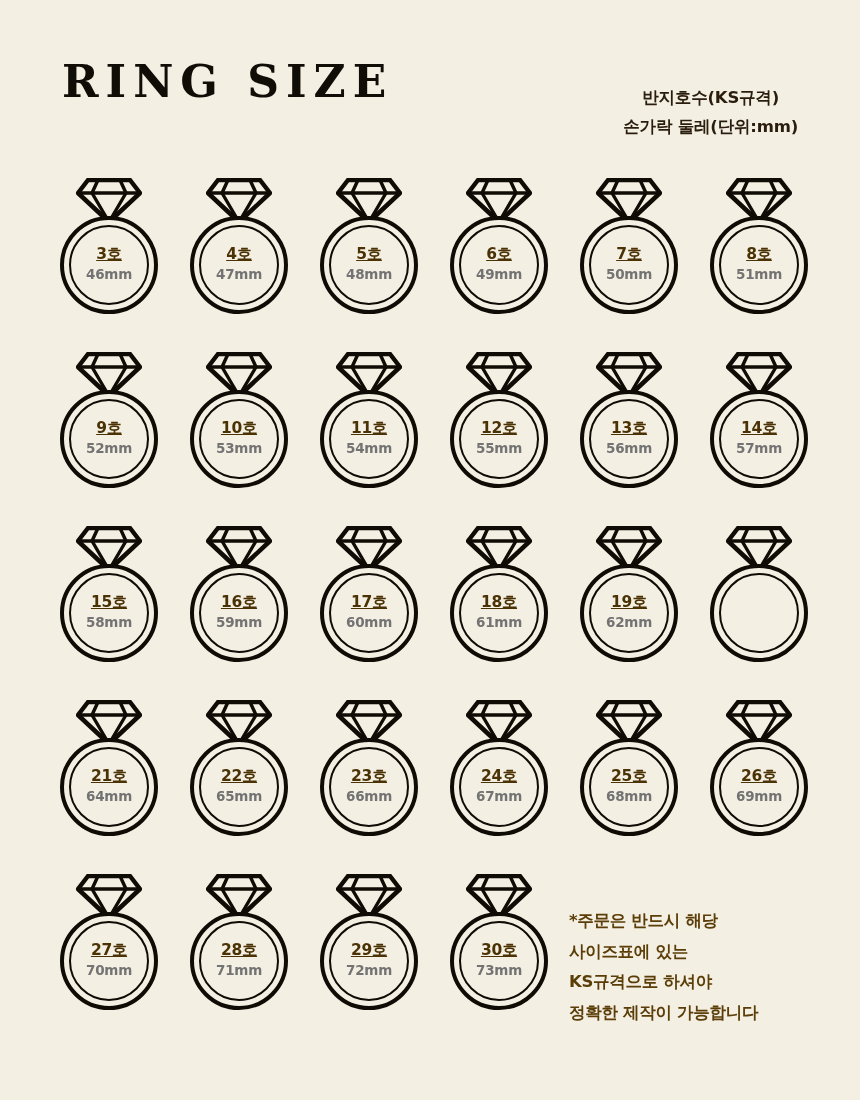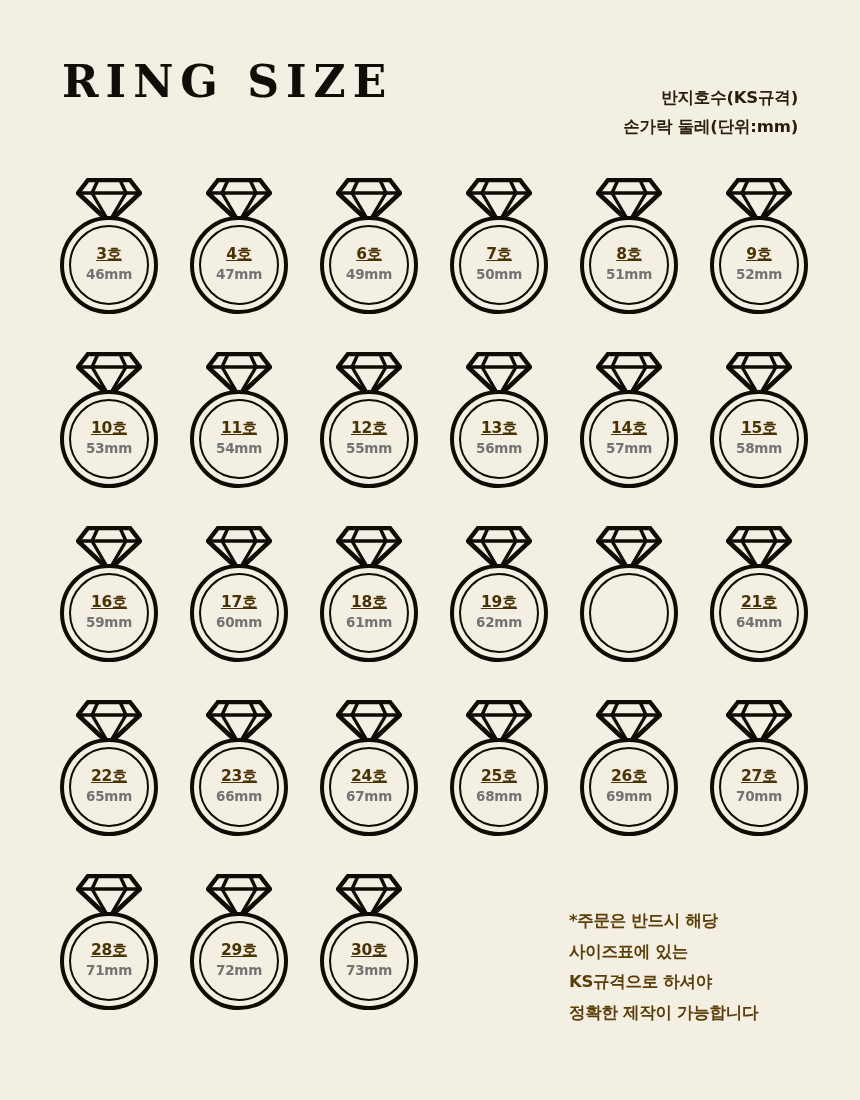--- a/index.html
+++ b/index.html
@@ -37,21 +37,21 @@
     letter-spacing: 7px;
     color: #100c06;
     margin: 0;
     line-height: 1.1;
     padding-top: 6px;
   }
   .header-notes {
     position: absolute;
     right: 0;
     top: 32px;
-    text-align: right;
+    text-align: center;
     font-size: 16.5px;
     font-weight: 700;
     line-height: 1.75;
     color: #2a1d0d;
     letter-spacing: -0.2px;
   }
 
   
   .grid {
     position: absolute;
@@ -190,20 +190,35 @@
       <div class="ring-cell">
         <div class="ring">
           <svg class="gem" viewBox="0 0 66 46">
             <path d="M12 2 L54 2 L64 15 L33 44 L2 15 Z" fill="none" stroke="#0f0b05" stroke-width="4.5" stroke-linejoin="round"></path>
             <path d="M2 15 L64 15" fill="none" stroke="#0f0b05" stroke-width="3.4"></path>
             <path d="M22 2 L16 15 L33 44 L50 15 L44 2" fill="none" stroke="#0f0b05" stroke-width="3.4" stroke-linejoin="round"></path>
           </svg>
           <div class="band-outer"></div>
           <div class="band-inner"></div>
           <div class="labels">
+            <div class="size-label">5호</div>
+            <div class="mm-label">48mm</div>
+          </div>
+        </div>
+      </div>
+      <div class="ring-cell">
+        <div class="ring">
+          <svg class="gem" viewBox="0 0 66 46">
+            <path d="M12 2 L54 2 L64 15 L33 44 L2 15 Z" fill="none" stroke="#0f0b05" stroke-width="4.5" stroke-linejoin="round"></path>
+            <path d="M2 15 L64 15" fill="none" stroke="#0f0b05" stroke-width="3.4"></path>
+            <path d="M22 2 L16 15 L33 44 L50 15 L44 2" fill="none" stroke="#0f0b05" stroke-width="3.4" stroke-linejoin="round"></path>
+          </svg>
+          <div class="band-outer"></div>
+          <div class="band-inner"></div>
+          <div class="labels">
             <div class="size-label">6호</div>
             <div class="mm-label">49mm</div>
           </div>
         </div>
       </div>
       <div class="ring-cell">
         <div class="ring">
           <svg class="gem" viewBox="0 0 66 46">
             <path d="M12 2 L54 2 L64 15 L33 44 L2 15 Z" fill="none" stroke="#0f0b05" stroke-width="4.5" stroke-linejoin="round"></path>
             <path d="M2 15 L64 15" fill="none" stroke="#0f0b05" stroke-width="3.4"></path>

